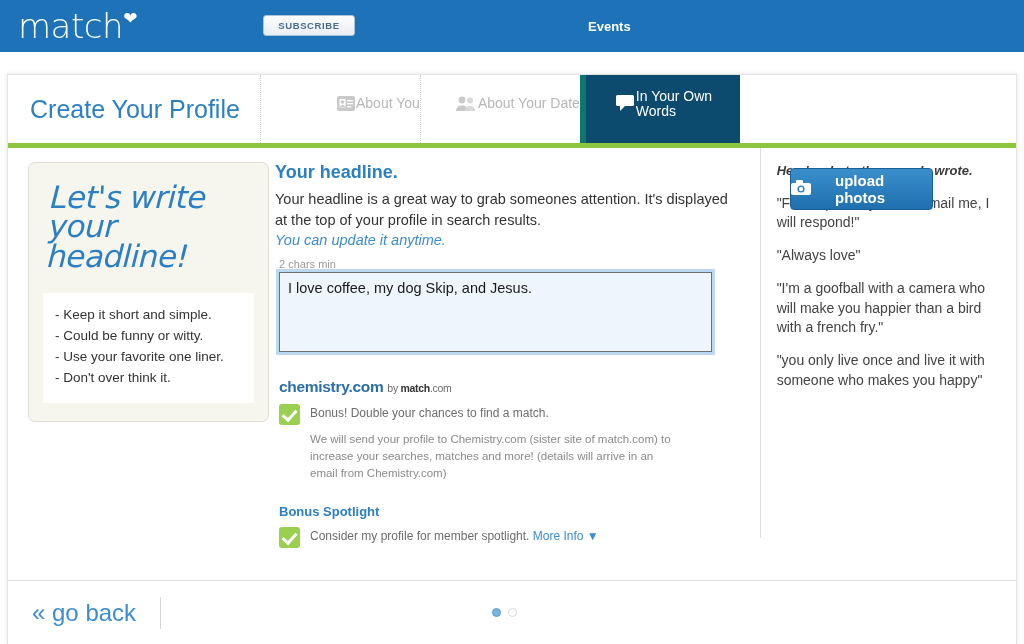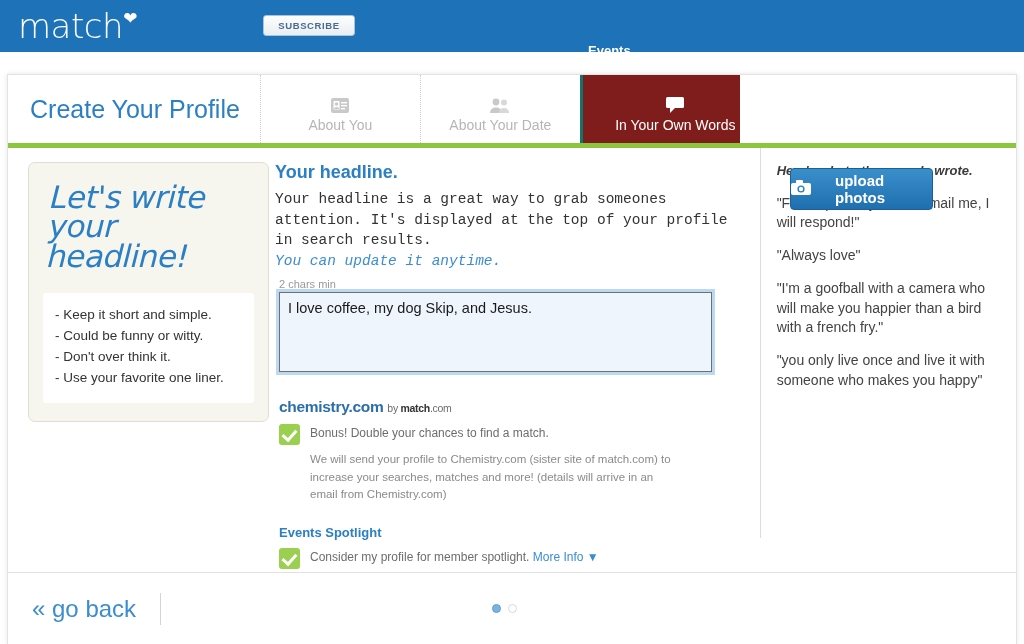--- a/index.html
+++ b/index.html
@@ -55,21 +55,20 @@
     cursor: pointer;
   }
   .nav-events {
     position: absolute;
     left: 588px;
     top: 19px;
     color: #ffffff;
     font-size: 13px;
     font-weight: bold;
     cursor: pointer;
-    margin-top: 24px;
   }
 
   
   .gap { height: 22px; background: #ffffff; }
 
   .page-frame {
     width: 1010px;
     margin: 0 auto;
     height: 570px;
     background: #ffffff;
@@ -94,32 +93,32 @@
     padding-right: 20px;
     color: #2b7fc4;
     font-size: 25px;
     font-weight: normal;
     white-space: nowrap;
   }
   .tab {
     width: 160px;
     border-left: 1px dotted #cccccc;
     display: flex;
-    flex-direction: column;
+    flex-direction: row;
     align-items: center;
     justify-content: flex-end;
     padding-bottom: 10px;
     cursor: pointer;
     color: #b6b6b6;
     font-size: 14px;
   }
   .tab.active {
-    background: #7f1d1d;
+    background: #0c4a6e;
     color: #ffffff;
-    border-left: 3px solid #0f766e;
+    border-left: 6px solid #0f766e;
     padding-left: 28px;
   }
   .tab .tab-icon {
     margin-bottom: 4px;
     height: 20px;
     display: flex;
     align-items: flex-end;
   }
   .tab .tab-label { line-height: 1.1; }
 
@@ -198,21 +197,20 @@
   .mid-title {
     color: #2b7fc4;
     font-size: 18px;
     font-weight: bold;
     margin-bottom: 6px;
   }
   .mid-desc {
     font-size: 14.5px;
     color: #333333;
     line-height: 1.42;
-    font-family: Liberation Mono, monospace;
   }
   .mid-desc .ital {
     color: #3b8dd0;
     font-style: italic;
     display: block;
   }
   .chars-min {
     font-size: 11px;
     color: #999999;
     margin: 7px 0 2px 4px;
@@ -302,21 +300,21 @@
     color: #434343;
     line-height: 1.38;
     margin-bottom: 14px;
   }
 
   
   .footer {
     position: absolute;
     left: 0; bottom: 0;
     width: 100%;
-    height: 72px;
+    height: 64px;
     border-top: 1px solid #e1e1e1;
     display: flex;
     align-items: center;
   }
   .go-back {
     margin-left: 24px;
     color: #3b8dd0;
     font-size: 24px;
     cursor: pointer;
     white-space: nowrap;
@@ -420,22 +418,22 @@
 
   <div class="content">
 
     <div class="left-col">
       <div class="hint-card">
         <div class="hand-title">Let's write your headline!</div>
         <div class="tips-box">
           <ul>
             <li>- Keep it short and simple.</li>
             <li>- Could be funny or witty.</li>
+            <li>- Use your favorite one liner.</li>
             <li>- Don't over think it.</li>
-            <li>- Use your favorite one liner.</li>
           </ul>
         </div>
       </div>
     </div>
 
     <div class="mid-col">
       <div class="mid-title">Your headline.</div>
       <div class="mid-desc">
         <span>Your headline is a great way to grab someones attention.</span>
         <span>It's displayed at the top of your profile in search results.</span>
@@ -449,21 +447,21 @@
           <span>chemistry.com</span><span class="by"><span>by</span> <b>match</b><span>.com</span></span>
         </div>
         <div class="check-row">
           <div class="checkbox"></div>
           <div class="check-text">Bonus! Double your chances to find a match.</div>
         </div>
         <div class="chem-detail">We will send your profile to Chemistry.com (sister site of match.com) to increase your searches, matches and more! (details will arrive in an email from Chemistry.com)</div>
       </div>
 
       <div class="spot-block">
-        <div class="spot-title">Events Spotlight</div>
+        <div class="spot-title">Bonus Spotlight</div>
         <div class="check-row">
           <div class="checkbox"></div>
           <div class="check-text">
             <span>Consider my profile for member spotlight.</span>
             <span class="more-info">More Info ▼</span>
           </div>
         </div>
       </div>
     </div>
 

